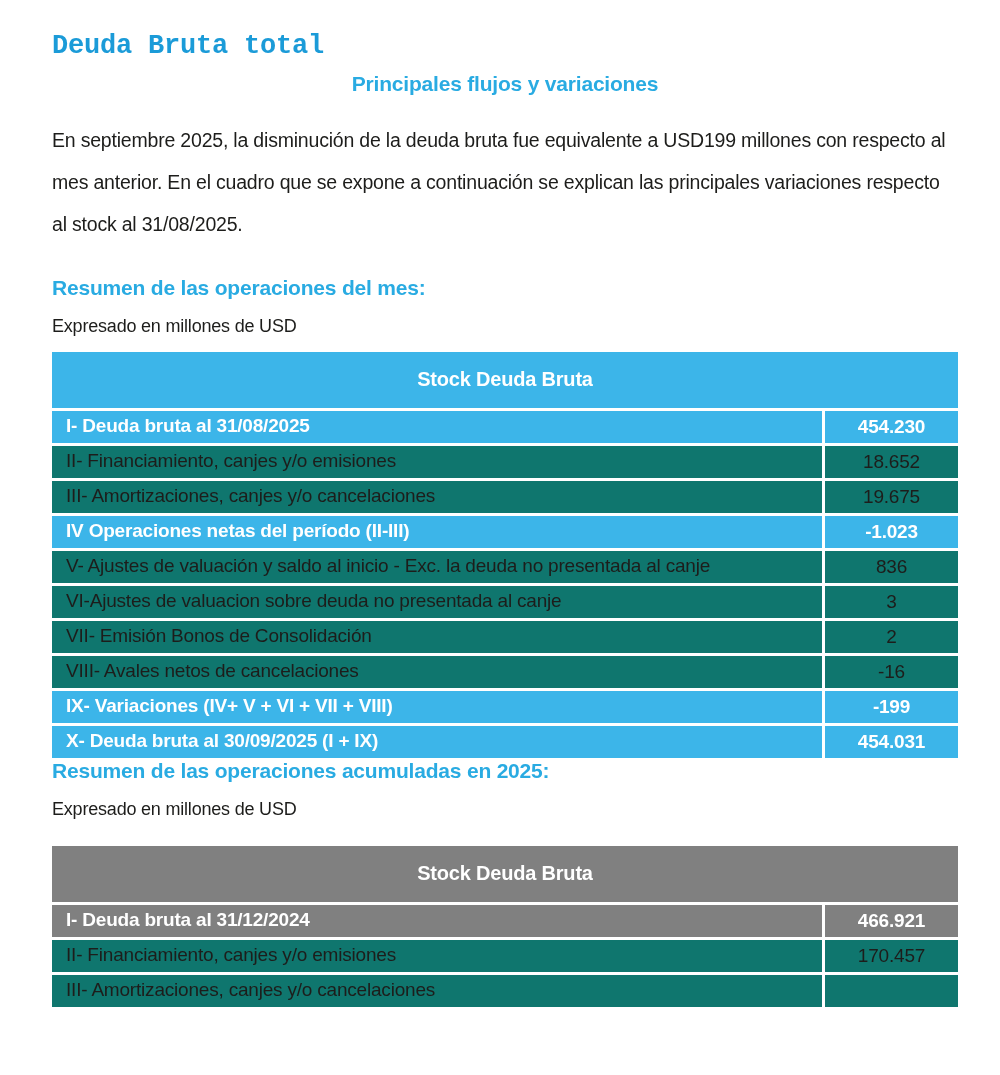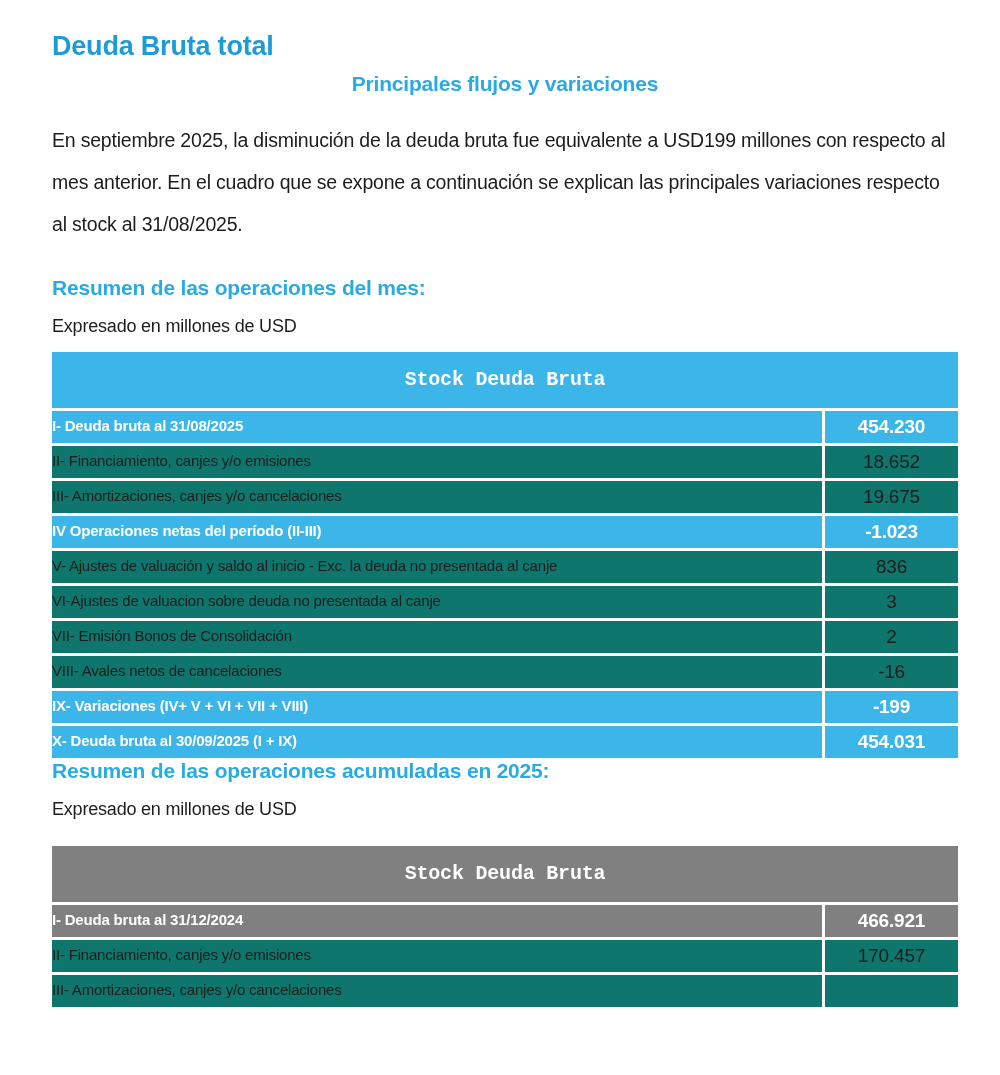--- a/index.html
+++ b/index.html
@@ -9,20 +9,21 @@
     color: var(--text, #1d1d1b);
     letter-spacing: -0.2px;
   }
   .doc { padding: 30px 42px 0 52px; width: 1000px; }
 
   .title {
     font-size: 27px;
     font-weight: bold;
     color: var(--title-blue, #1b9bd8);
     line-height: 1.2;
+    font-family: Liberation Mono, monospace;
   }
   .subtitle {
     font-size: 21px;
     font-weight: bold;
     color: var(--accent-blue, #29abe2);
     margin-top: 9px;
     line-height: 1.2;
     text-align: center;
   }
   .intro {
@@ -52,33 +53,33 @@
 
   .t-header {
     height: 56px;
     background: var(--hl, #3cb5e9);
     color: #ffffff;
     font-weight: bold;
     font-size: 20px;
     display: flex;
     align-items: center;
     justify-content: center;
-    font-family: Liberation Mono, monospace;
   }
   .t-row {
     display: flex;
     align-items: stretch;
     min-height: 35px;
     border-top: 3px solid #ffffff;
   }
   .t-label {
     flex: 1;
     display: flex;
     align-items: center;
-    font-size: 15px;
+    padding-left: 14px;
+    font-size: 19px;
     line-height: 1.1;
   }
   .t-value {
     width: 136px;
     display: flex;
     align-items: center;
     justify-content: center;
     font-size: 19px;
     border-left: 3px solid #ffffff;
   }

